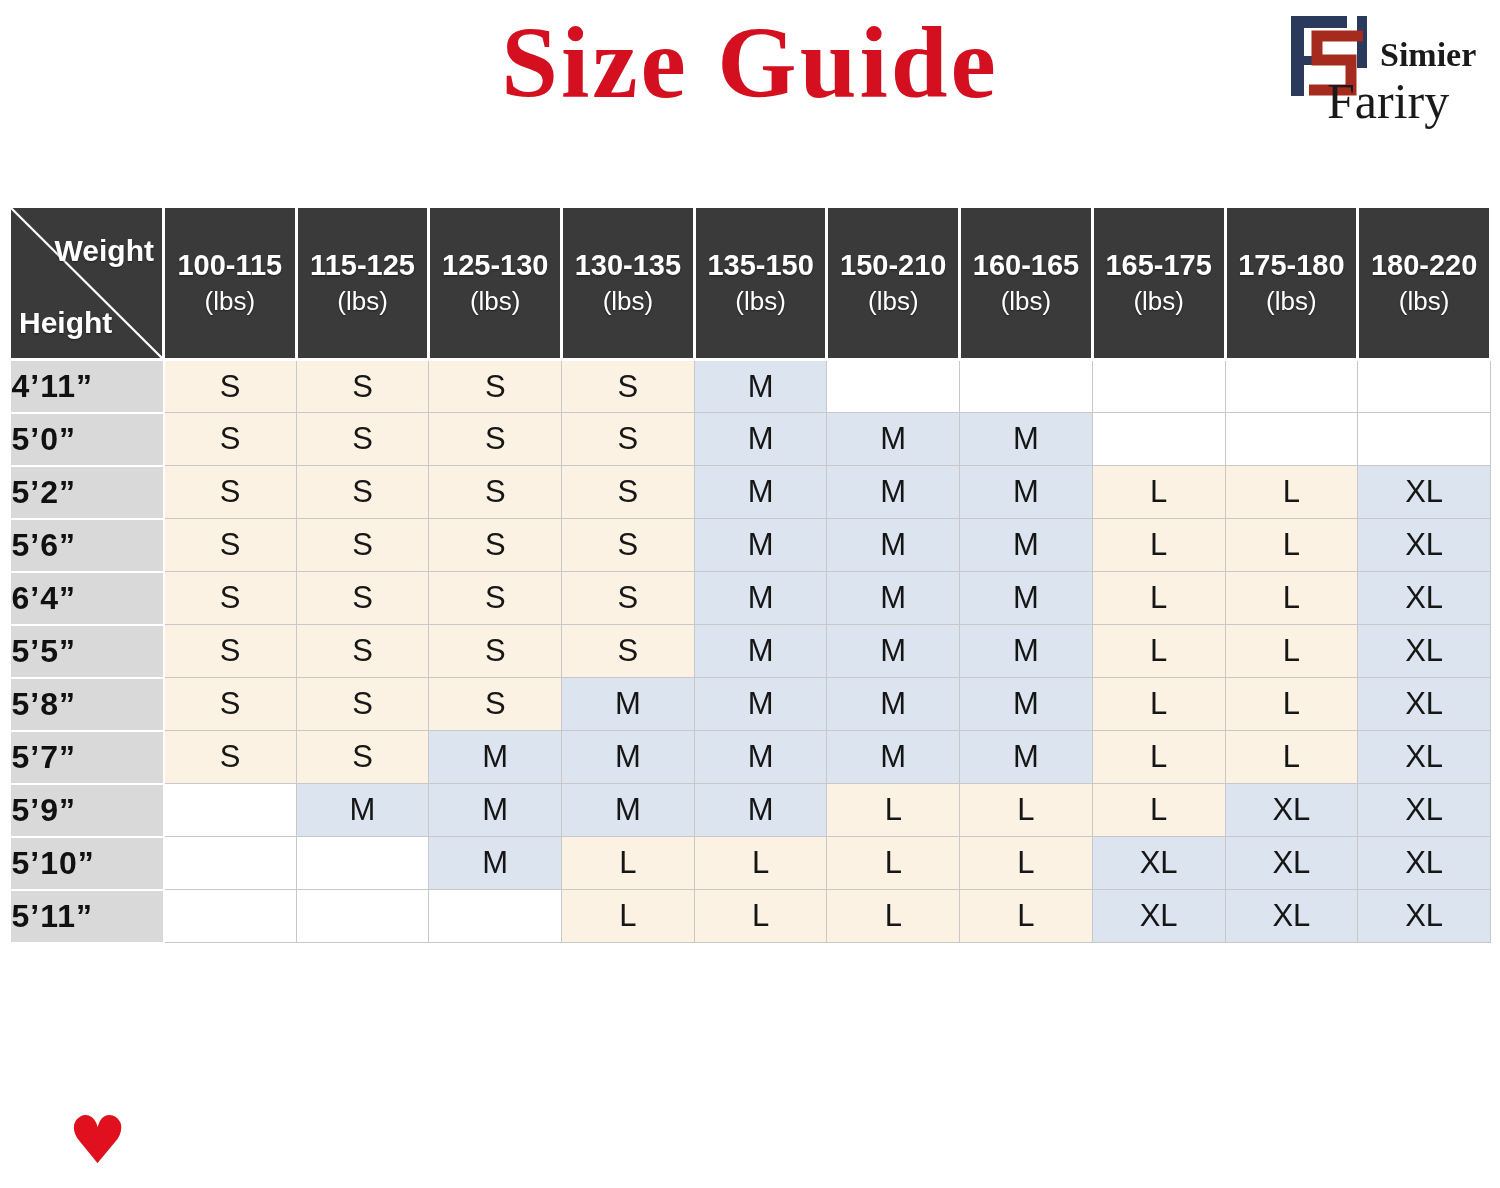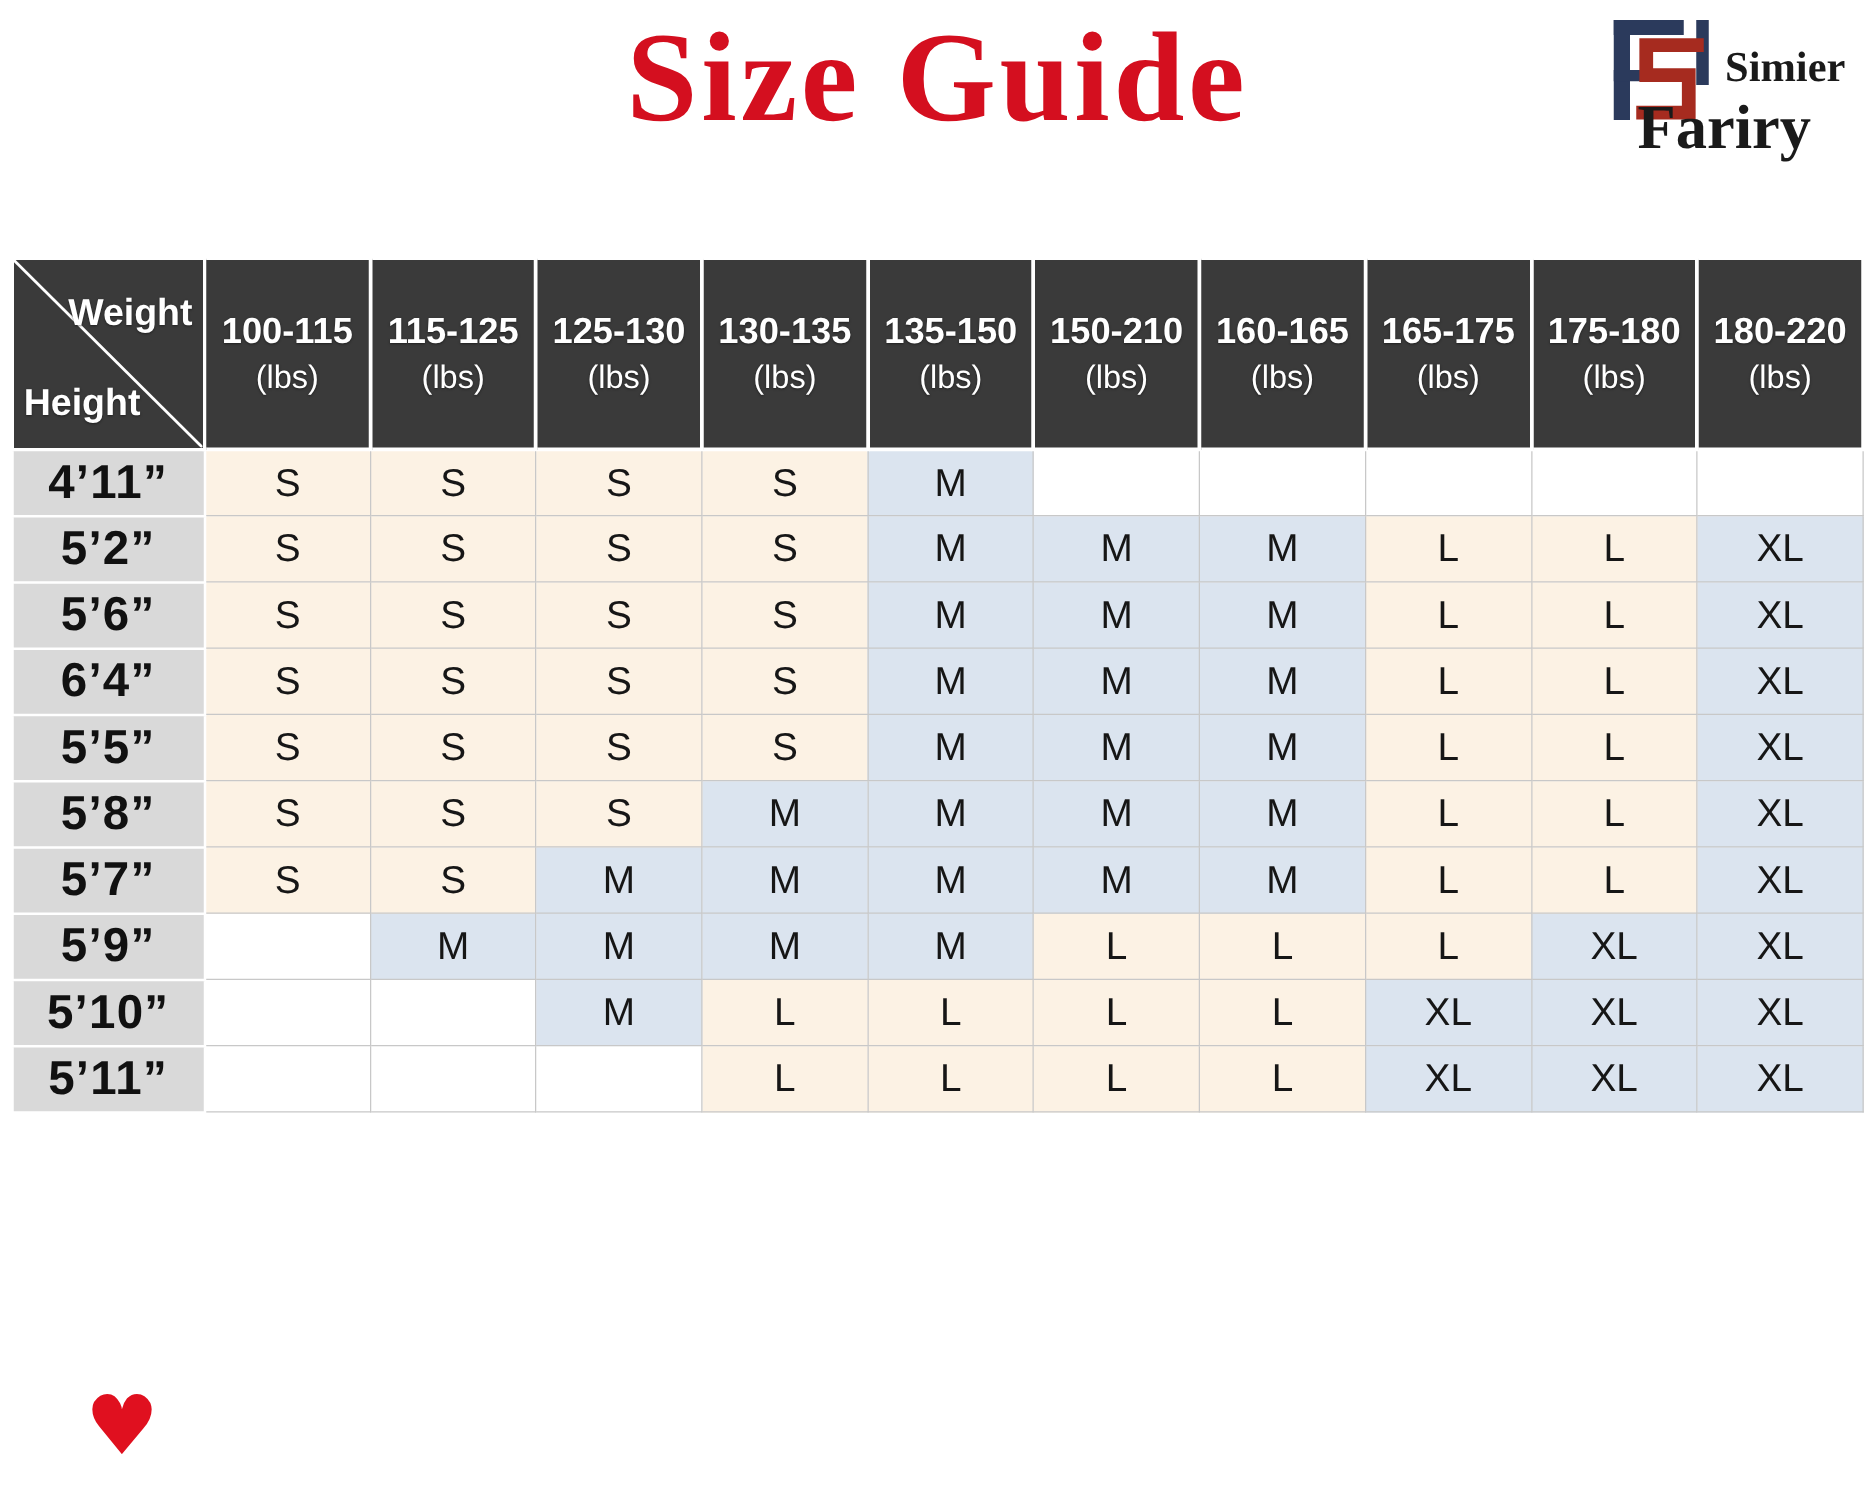--- a/index.html
+++ b/index.html
@@ -34,23 +34,23 @@
   }
   .brand svg { position: absolute; left: 0; top: 2px; }
   .brand-name-top {
     position: absolute; left: 97px; top: 28px;
     font-family: "Liberation Serif", serif;
     font-weight: 700; font-size: 34px; color: #1a1a1a;
     white-space: nowrap;
     text-align: center;
   }
   .brand-name-bottom {
-    position: absolute; left: 27px; top: 64px;
+    position: absolute; left: 44px; top: 64px;
     font-family: "Liberation Serif", serif;
-    font-weight: 700; font-size: 50px; color: #1a1a1a;
+    font-weight: 400; font-size: 50px; color: #1a1a1a;
     white-space: nowrap;
   }
 
   
   table.size-table {
     position: absolute;
     top: 205px; left: 8px;
     width: 1484px;
     border-collapse: collapse;
     table-layout: fixed;
@@ -86,22 +86,22 @@
   }
   .corner-height {
     position: absolute; bottom: 18px; left: 8px;
     font-size: 30px; font-weight: 700; color: #fff;
     text-shadow: 0 1px 2px rgba(0,0,0,0.45);
   }
   .size-table tbody tr { height: 53px; }
   .size-table tbody th.hcell {
     background: #d9d9d9;
     border: 2px solid #ffffff;
-    font-size: 38px; font-weight: 700; color: #111;
-    text-align: center; vertical-align: middle;
+    font-size: 32px; font-weight: 700; color: #111;
+    text-align: left; vertical-align: middle;
     letter-spacing: 1px;
   }
   .size-table tbody td {
     border: 1px solid #c8c8c8;
     text-align: center; vertical-align: middle;
     font-size: 31px; font-weight: 400; color: #161616;
     padding: 0;
   }
 
   
@@ -221,20 +221,33 @@
         <td style="background: rgb(252, 242, 228);">S</td>
         <td style="background: rgb(252, 242, 228);">S</td>
         <td style="background: rgb(219, 228, 239);">M</td>
         <td style="background: rgb(255, 255, 255);"></td>
         <td style="background: rgb(255, 255, 255);"></td>
         <td style="background: rgb(255, 255, 255);"></td>
         <td style="background: rgb(255, 255, 255);"></td>
         <td style="background: rgb(255, 255, 255);"></td>
       </tr>
       <tr>
+        <th class="hcell">5’0”</th>
+        <td style="background: rgb(252, 242, 228);">S</td>
+        <td style="background: rgb(252, 242, 228);">S</td>
+        <td style="background: rgb(252, 242, 228);">S</td>
+        <td style="background: rgb(252, 242, 228);">S</td>
+        <td style="background: rgb(219, 228, 239);">M</td>
+        <td style="background: rgb(219, 228, 239);">M</td>
+        <td style="background: rgb(219, 228, 239);">M</td>
+        <td style="background: rgb(255, 255, 255);"></td>
+        <td style="background: rgb(255, 255, 255);"></td>
+        <td style="background: rgb(255, 255, 255);"></td>
+      </tr>
+      <tr>
         <th class="hcell">5’2”</th>
         <td style="background: rgb(252, 242, 228);">S</td>
         <td style="background: rgb(252, 242, 228);">S</td>
         <td style="background: rgb(252, 242, 228);">S</td>
         <td style="background: rgb(252, 242, 228);">S</td>
         <td style="background: rgb(219, 228, 239);">M</td>
         <td style="background: rgb(219, 228, 239);">M</td>
         <td style="background: rgb(219, 228, 239);">M</td>
         <td style="background: rgb(252, 242, 228);">L</td>
         <td style="background: rgb(252, 242, 228);">L</td>

